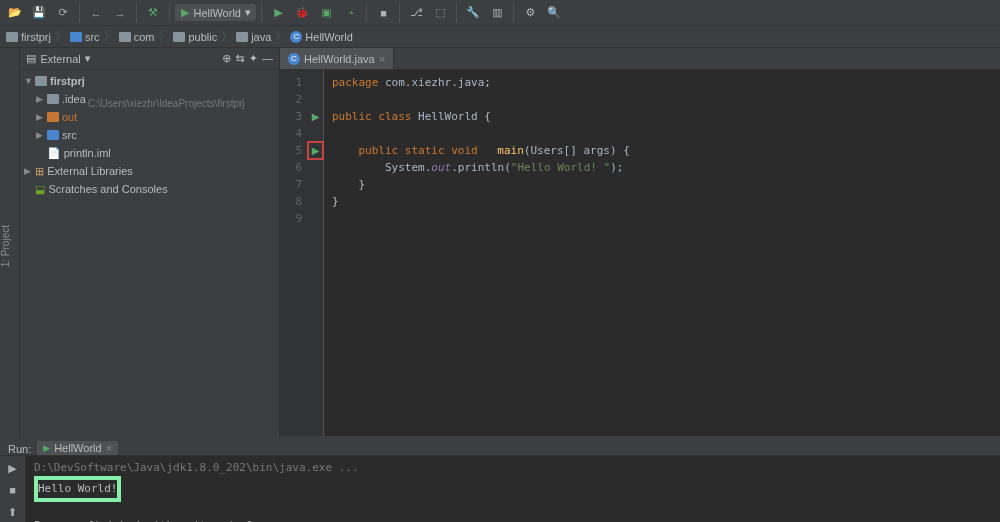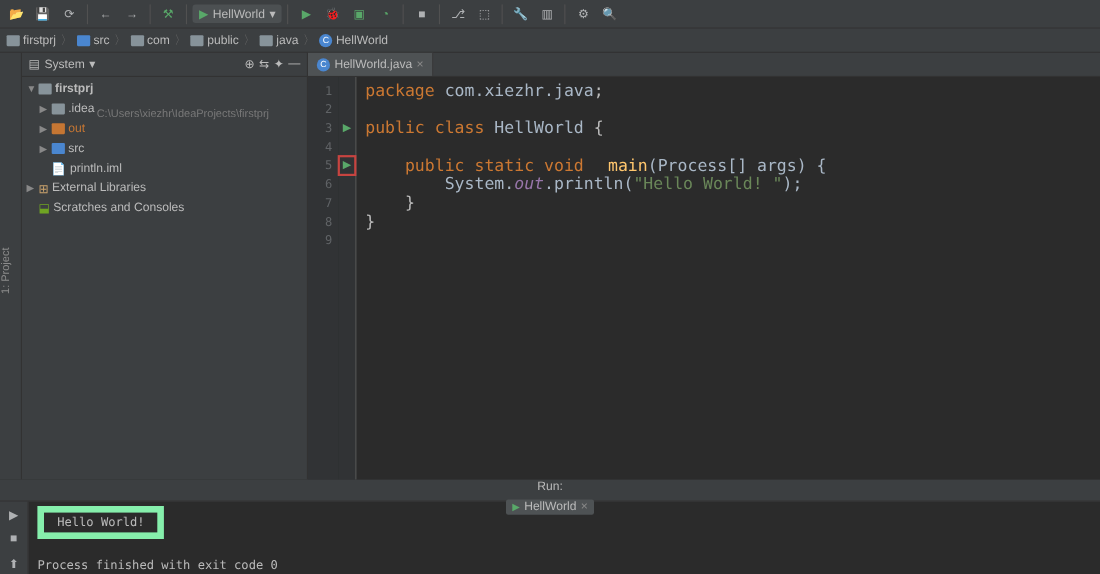--- a/index.html
+++ b/index.html
@@ -37,34 +37,34 @@
     
     .editor-area { flex: 1; display: flex; flex-direction: column; background: #2b2b2b; }
     .tab-bar { height: 22px; background: #3c3f41; display: flex; align-items: center; border-bottom: 1px solid #323232; }
     .tab { display: flex; align-items: center; gap: 4px; padding: 0 8px; height: 100%; background: #4e5254; border-right: 1px solid #323232; font-size: 11px; }
     .tab .close { color: #888; cursor: pointer; }
     .editor-body { display: flex; flex: 1; }
     .gutter-nums { width: 28px; background: #313335; text-align: right; padding: 4px 6px 0 0; color: #606366; font-family: "Consolas", monospace; font-size: 11px; line-height: 17px; }
     .gutter-icons { width: 16px; background: #313335; padding-top: 4px; line-height: 17px; font-size: 10px; text-align: center; border-right: 1px solid #555; }
     .run-gutter { color: #59a869; cursor: pointer; }
     .run-gutter.boxed { outline: 2px solid #c74440; outline-offset: -1px; }
-    .code { flex: 1; padding: 4px 8px; font-family: "Consolas", monospace; font-size: 15px; line-height: 17px; white-space: pre; }
+    .code { flex: 1; padding: 4px 8px; font-family: "Consolas", monospace; font-size: 11px; line-height: 17px; white-space: pre; }
     .kw { color: #cc7832; }
     .str { color: #6a8759; }
     .ident { color: #ffc66d; margin-left: 13px; }
     .field { color: #9876aa; font-style: italic; }
     .cls { color: #a9b7c6; }
     .run-wrap { display: flex; flex-direction: column; width: 100%; }
-    .run-head { height: 20px; background: #3c3f41; display: flex; align-items: center; padding: 0 8px; gap: 6px; border-bottom: 1px solid #323232; font-size: 11px; flex-direction: column; }
+    .run-head { height: 20px; background: #3c3f41; display: flex; align-items: flex-end; padding: 0 8px; gap: 6px; border-bottom: 1px solid #323232; font-size: 11px; }
     .run-content { display: flex; flex: 1; }
     .run-side { width: 26px; background: #3c3f41; border-right: 1px solid #323232; display: flex; flex-direction: column; align-items: center; padding-top: 4px; gap: 6px; }
     .run-side .btn { width: 16px; height: 16px; display: flex; align-items: center; justify-content: center; cursor: pointer; color: #afb1b3; font-size: 11px; }
     .run-out { flex: 1; padding: 4px 8px; font-family: "Consolas", monospace; font-size: 11px; line-height: 16px; color: #bbb; }
     .run-out .cmd { color: #777; }
-    .hl-box { border: 6px solid #86efac; display: inline-block; padding: 1px 12px; }
+    .hl-box { border: 4px solid #86efac; display: inline-block; padding: 1px 0; }
   </style>
 </head>
 <body>
 
 <div class="toolbar">
   <span class="tb-btn">📂</span>
   <span class="tb-btn">💾</span>
   <span class="tb-btn">⟳</span>
   <span class="tb-sep"></span>
   <span class="tb-btn">←</span>
@@ -127,21 +127,21 @@
     </span>
 </div>
 
 <div class="main-area">
   <div class="left-gutter"><span>1: Project</span></div>
 
   <div class="project-panel">
     <div class="panel-header">
       <div class="panel-title">
         <span>▤</span>
-        <span>System</span>
+        <span>External</span>
         <span>▾</span>
       </div>
       <div class="panel-actions">
         <span>⊕</span>
         <span>⇆</span>
         <span>✦</span>
         <span>—</span>
       </div>
     </div>
     <div class="tree">
@@ -198,21 +198,21 @@
         <div>&nbsp;</div>
           <div>&nbsp;</div>
         <div class="run-gutter">▶</div>
         <div>&nbsp;</div>
         <div class="run-gutter boxed">▶</div>
       </div>
       <div class="code"><span class="kw">package</span> <span class="cls">com.xiezhr.java</span>;
 
 <span class="kw">public class</span> <span class="cls">HellWorld</span> {
 
-    <span class="kw">public static void</span> <span class="ident">main</span><span class="cls">(Process[] args) {</span>
+    <span class="kw">public static void</span> <span class="ident">main</span><span class="cls">(Users[] args) {</span>
         <span class="cls">System.</span><span class="field">out</span><span class="cls">.println(</span><span class="str">"Hello World! "</span><span class="cls">);</span>
     }
 }
 </div>
     </div>
   </div>
 </div>
 
 <div class="run-wrap">
   <div class="run-head">
@@ -224,19 +224,20 @@
     </span>
   </div>
   <div class="run-content">
     <div class="run-side">
       <span class="btn green-icon">▶</span>
       <span class="btn">■</span>
       <span class="btn">⬆</span>
 
     </div>
     <div class="run-out">
+      <div class="cmd">D:\DevSoftware\Java\jdk1.8.0_202\bin\java.exe ...</div>
       <div><span class="hl-box">Hello World!</span></div>
       <div>&nbsp;</div>
       <div>Process finished with exit code 0</div>
 
     </div>
   </div>
 </div>
 
 </body></html>

